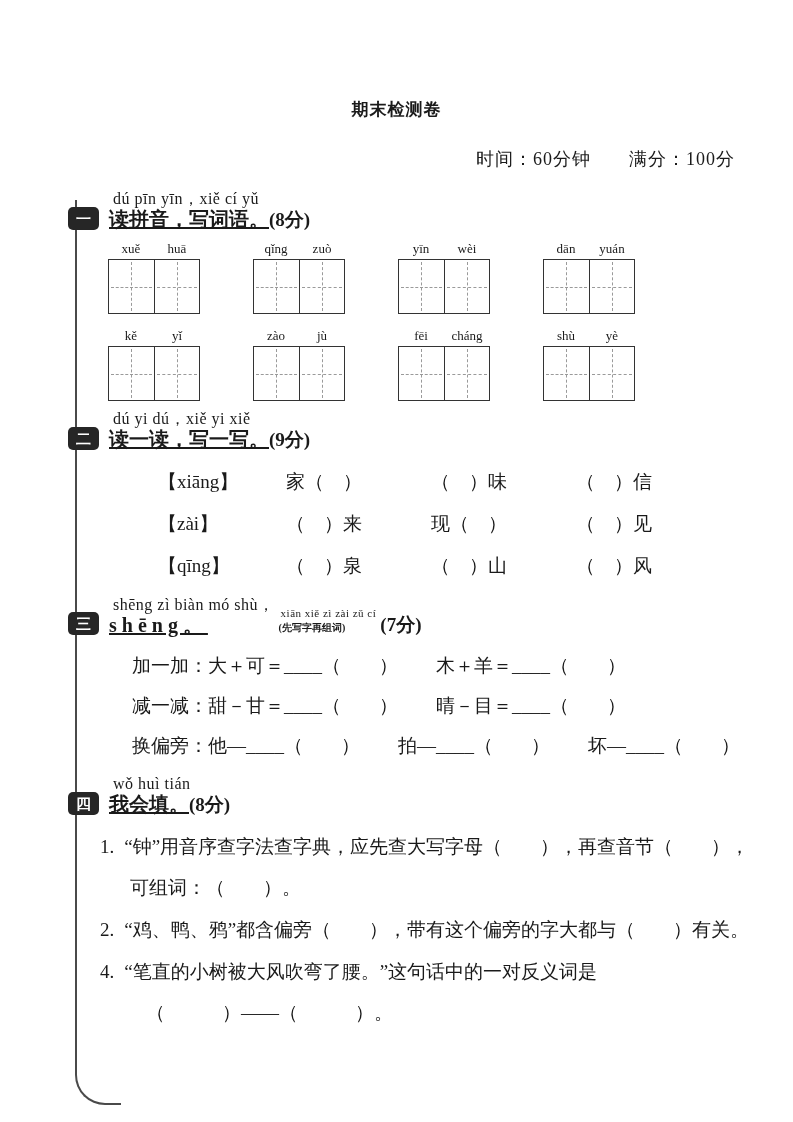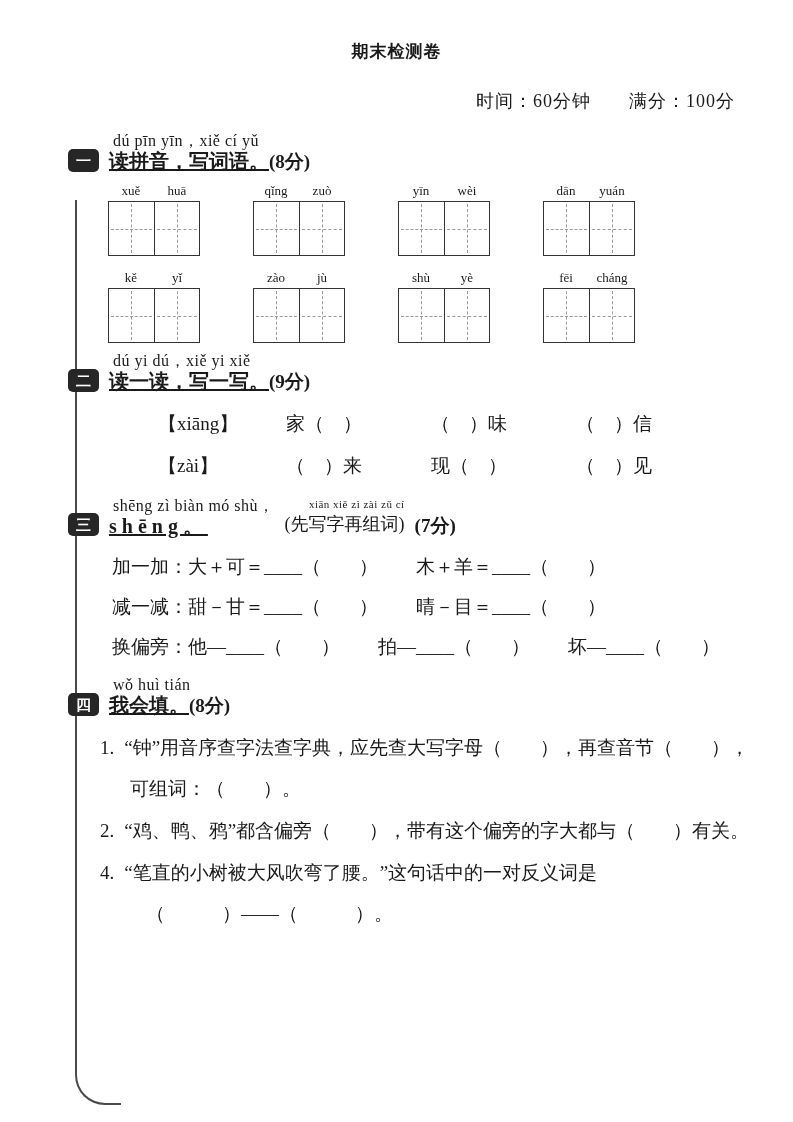--- a/index.html
+++ b/index.html
@@ -7,37 +7,37 @@
   .paper {
     position:relative; width:793px; height:1122px; background:#fff;
     overflow:hidden; color:#1a1a1a;
     font-family:"Liberation Serif","DejaVu Serif",serif;
   }
   .decor-border {
     position:absolute; left:75px; top:200px; width:46px; height:905px;
     border-left:2px solid #4a4a4a; border-bottom:2px solid #4a4a4a;
     border-bottom-left-radius:30px; pointer-events:none;
   }
-  .title { margin:0; padding-top:40px; text-align:center; font-size:17px; font-weight:700; letter-spacing:1px; }
+  .title { margin:0; padding-top:98px; text-align:center; font-size:17px; font-weight:700; letter-spacing:1px; }
   .meta { margin-top:26px; padding-left:476px; font-size:18px; letter-spacing:1px; }
   .sections { position:relative; padding-left:68px; margin-top:20px; }
   .sec { margin-top:10px; }
   .sec-header { display:flex; align-items:flex-end; gap:10px; }
   .badge {
     flex:0 0 auto; background:#262626; color:#fff; border-radius:5px;
     font-size:15px; font-weight:700; padding:3px 8px; line-height:1.15; margin-bottom:3px;
     font-family:"Liberation Sans","DejaVu Sans",sans-serif;
   }
   .head-pinyin { font-size:16px; letter-spacing:0.5px; padding-left:4px; line-height:15px; }
-  .head-pinyin.small { font-size:11px; padding-left:2px;text-align:right; }
+  .head-pinyin.small { font-size:11px; padding-left:2px; }
   .head-title { font-size:20px; font-weight:700; line-height:26px;text-decoration:underline; }
   .head-title.spaced { letter-spacing:5px; }
-  .head-note { font-size:18px; font-weight:400; padding-bottom:3px; }
+  .head-note { font-size:10px; font-weight:700; padding-bottom:3px; }
   .head-score { font-size:19px; font-weight:700; line-height:26px; }
-  .head-group { display:flex; align-items:flex-end; gap:10px; }
+  .head-group { display:flex; align-items:flex-end; gap:4px; }
 
   
   .grid-area { margin-top:8px; margin-left:40px; }
   .grid-row { display:flex; gap:53px; }
   .grid-row + .grid-row { margin-top:14px; }
   .word { width:92px; }
   .word-pinyin { display:flex; height:18px; font-size:13px; }
   .word-pinyin span { flex:1; text-align:center; }
   .grid2 { display:flex; border:1.5px solid #333; height:55px; background:#fff; }
   .gcell { flex:1; position:relative; }
@@ -45,21 +45,21 @@
   .gcell::before { content:""; position:absolute; left:2px; right:2px; top:50%; border-top:1px dashed #9a9a9a; }
   .gcell::after  { content:""; position:absolute; top:2px; bottom:2px; left:50%; border-left:1px dashed #9a9a9a; }
 
   
   .fill-rows { margin-top:8px; margin-left:44px; font-size:19px; }
   .fill-row { display:flex; line-height:42px;margin-left:46px; }
   .fill-label { width:128px; }
   .fill-item { width:145px; }
 
   
-  .magic-rows { margin-top:8px; margin-left:44px; font-size:19px; }
+  .magic-rows { margin-top:8px; margin-left:64px; font-size:19px; }
   .magic-row { display:flex; line-height:40px; }
   .m-label { flex:0 0 auto; }
 
   
   .q-items { margin-top:8px; margin-left:32px; font-size:19px; }
   .q-item { margin-top:1px; }
   .q-line { line-height:41px; white-space:nowrap; }
   .q-num { margin-right:10px; }
   .cont { padding-left:30px; }
   .cont.wide { padding-left:46px; }
@@ -144,32 +144,32 @@
                 <span>zào</span>
                 <span>jù</span>
               </div>
             <div class="grid2">
                 <div class="gcell"></div>
                 <div class="gcell"></div>
               </div>
           </div>
           <div class="word">
             <div class="word-pinyin">
+                <span>fēi</span>
+                <span>cháng</span>
+              </div>
+            <div class="grid2">
+                <div class="gcell"></div>
+                <div class="gcell"></div>
+              </div>
+          </div>
+          <div class="word">
+            <div class="word-pinyin">
                 <span>shù</span>
                 <span>yè</span>
-              </div>
-            <div class="grid2">
-                <div class="gcell"></div>
-                <div class="gcell"></div>
-              </div>
-          </div>
-          <div class="word">
-            <div class="word-pinyin">
-                <span>fēi</span>
-                <span>cháng</span>
               </div>
             <div class="grid2">
                 <div class="gcell"></div>
                 <div class="gcell"></div>
               </div>
           </div>
         </div>
       </div>
     </section>
 
@@ -189,20 +189,26 @@
           <span class="fill-item">家（　）</span>
           <span class="fill-item">（　）味</span>
           <span class="fill-item">（　）信</span>
         </div>
         <div class="fill-row">
           <span class="fill-label">【zài】</span>
           <span class="fill-item">（　）来</span>
           <span class="fill-item">现（　）</span>
           <span class="fill-item">（　）见</span>
         </div>
+        <div class="fill-row">
+          <span class="fill-label">【qīng】</span>
+          <span class="fill-item">（　）泉</span>
+          <span class="fill-item">（　）山</span>
+          <span class="fill-item">（　）风</span>
+        </div>
       </div>
     </section>
 
     <section class="sec">
       <div class="sec-header">
         <span class="badge">三</span>
         <div class="head-group">
           <div class="stack">
             <div class="head-pinyin">shēng zì biàn mó shù，</div>
             <div class="head-title spaced">shēng。</div>

